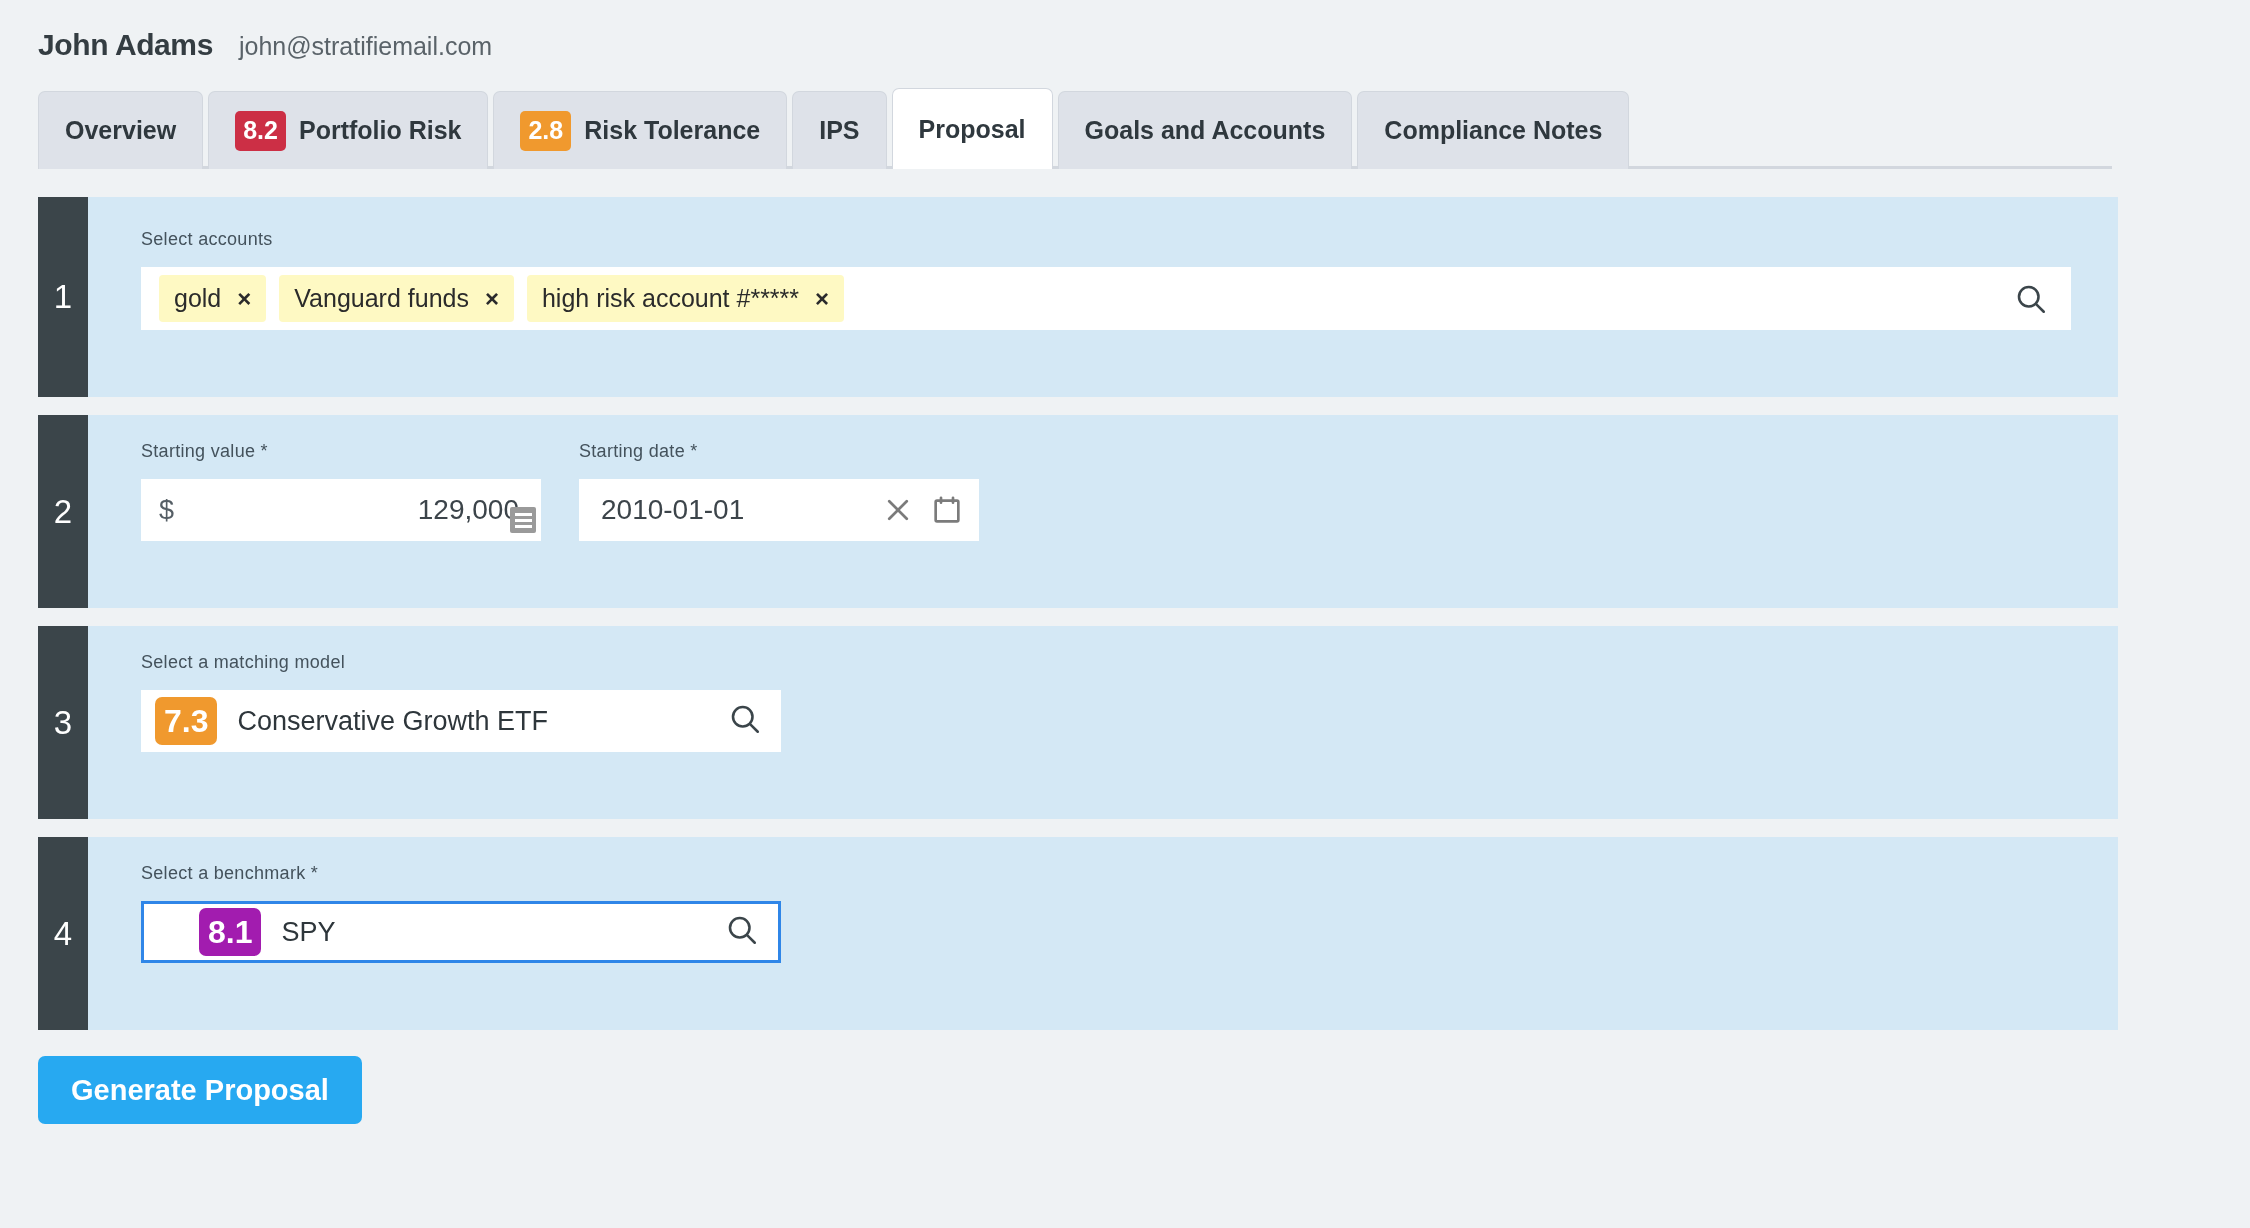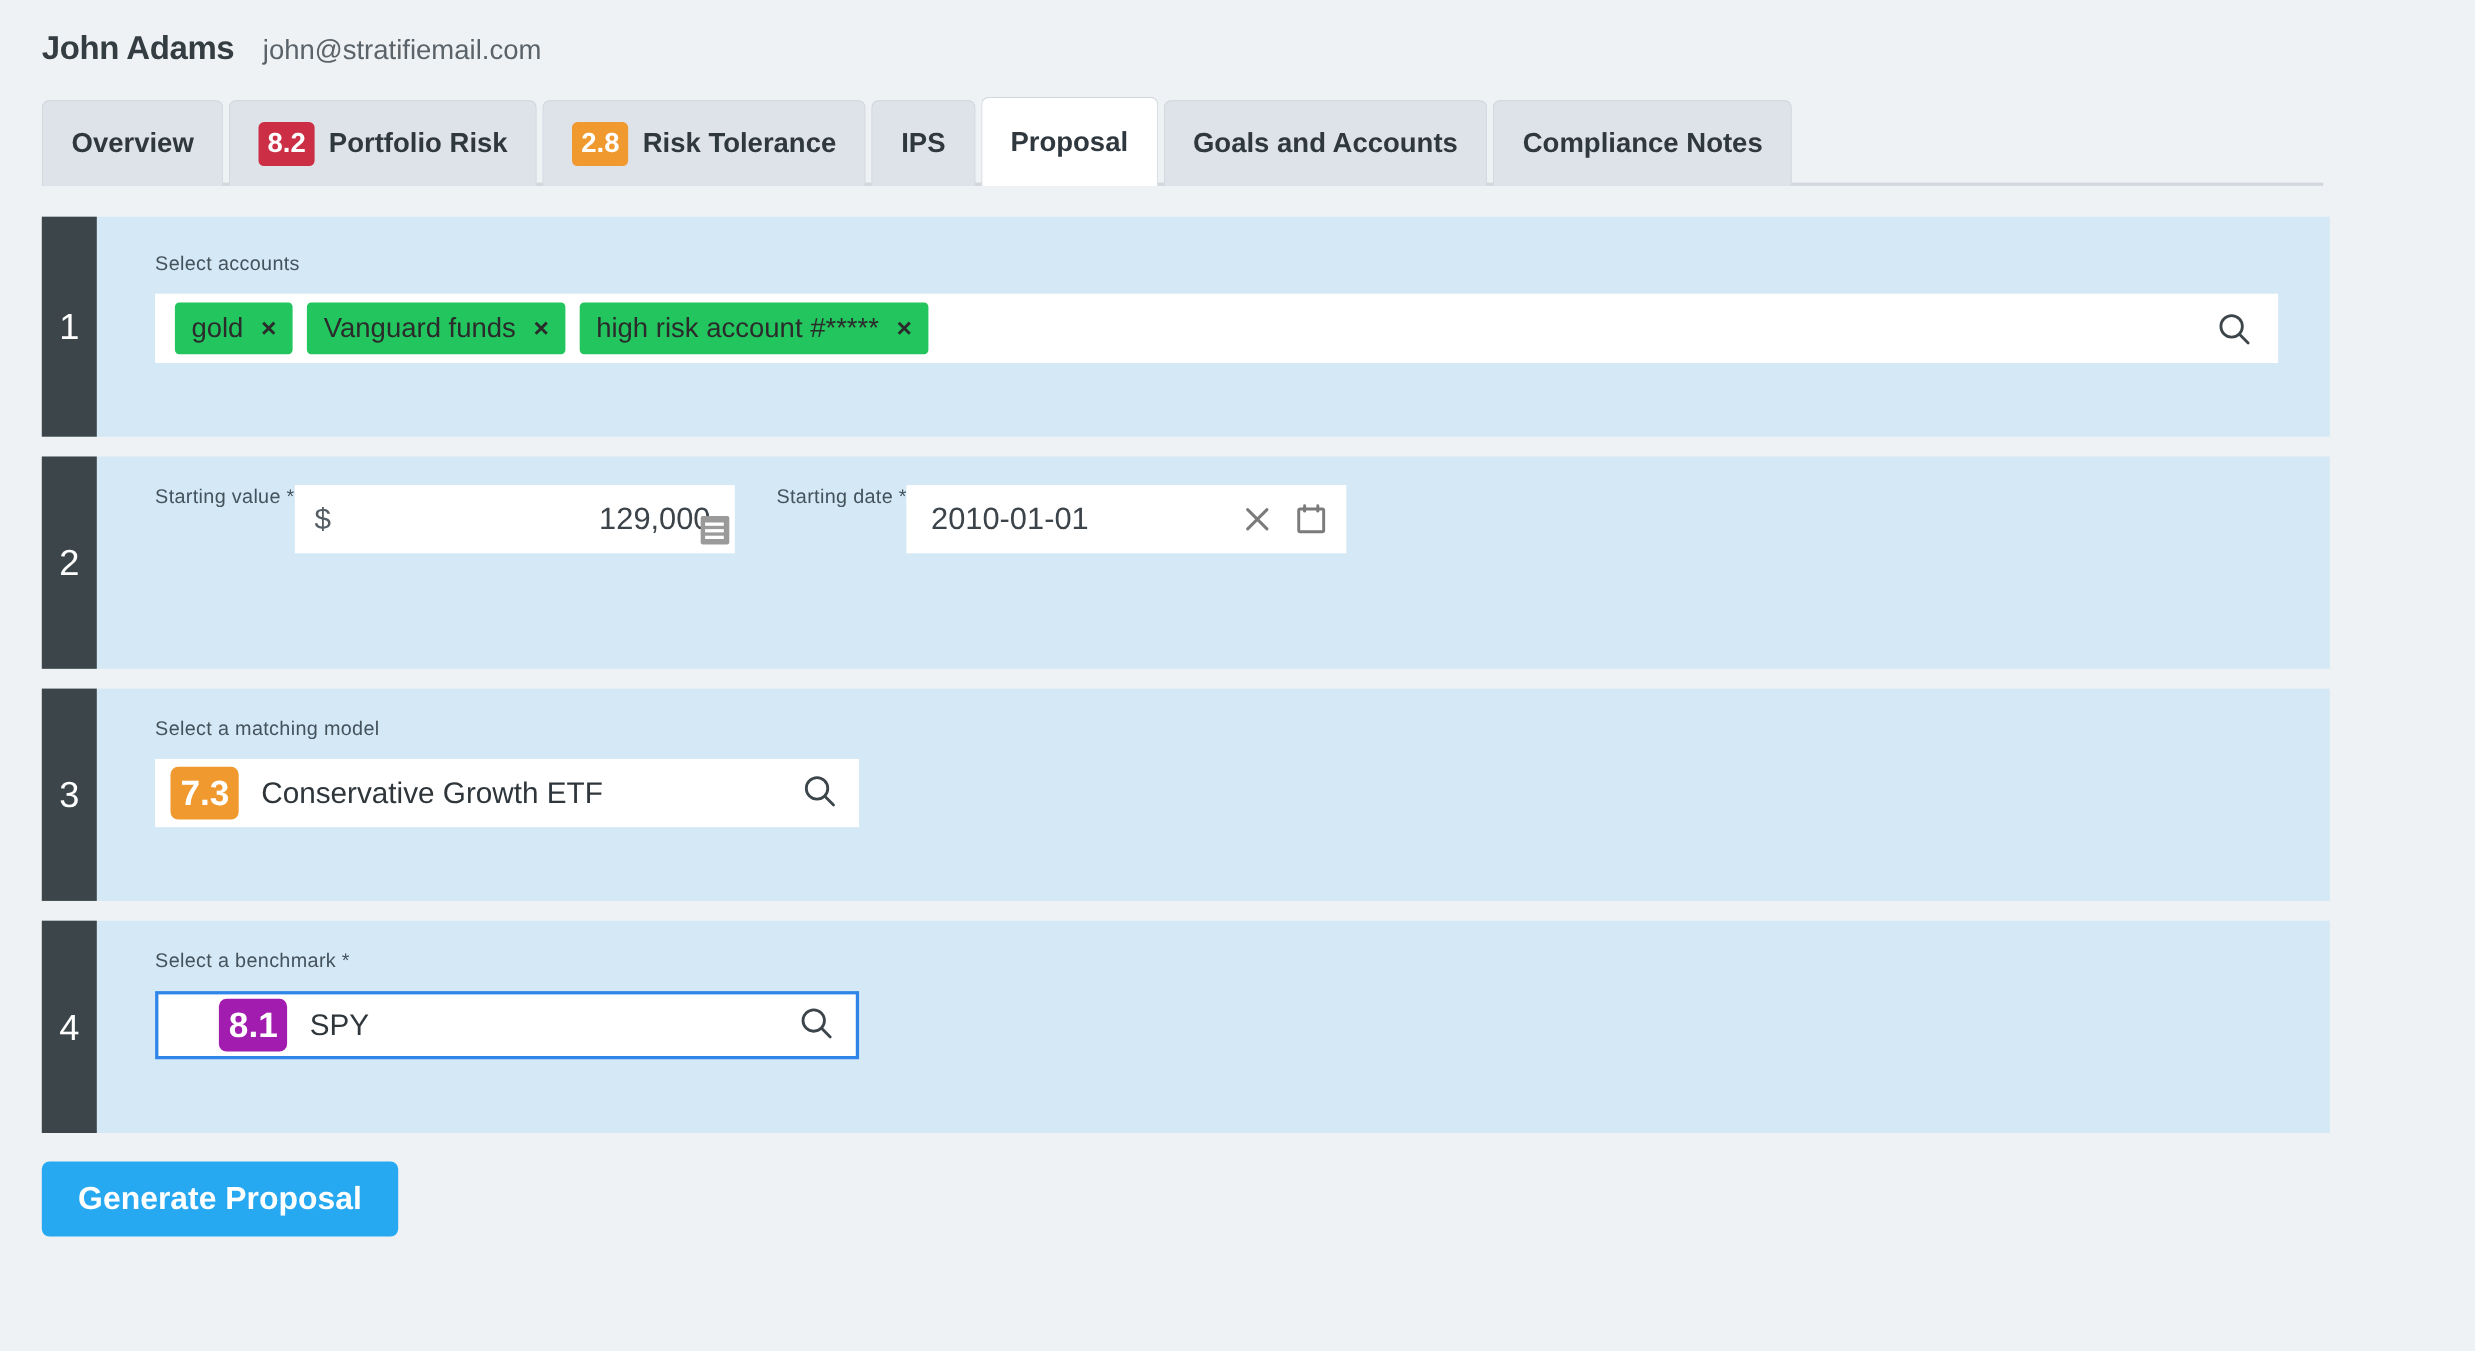--- a/index.html
+++ b/index.html
@@ -122,21 +122,21 @@
     align-items: center;
     padding: 0 14px 0 18px;
     position: relative;
   }
   .chip {
     display: inline-flex;
     align-items: center;
     gap: 16px;
     height: 47px;
     padding: 0 15px;
-    background: #22c55e;
+    background: #fef9c3;
     border-radius: 4px;
     font-size: 25px;
     color: #2b2b2b;
     margin-right: 13px;
     cursor: pointer;
     white-space: nowrap;
   }
   .chip .chip-x {
     font-size: 24px;
     font-weight: bold;
@@ -149,21 +149,21 @@
     right: 22px;
     top: 50%;
     transform: translateY(-50%);
     cursor: pointer;
     display: flex;
   }
 
   
   .s2 { height: 193px; }
   .fields-row { display: flex; gap: 38px; }
-  .field-group { display: flex; flex-direction: row; }
+  .field-group { display: flex; flex-direction: column; }
   .money-input {
     position: relative;
     width: 400px;
     height: 62px;
     background: #ffffff;
     display: flex;
     align-items: center;
     padding: 0 18px;
   }
   .money-sym { font-size: 27px; color: #555e65; }

